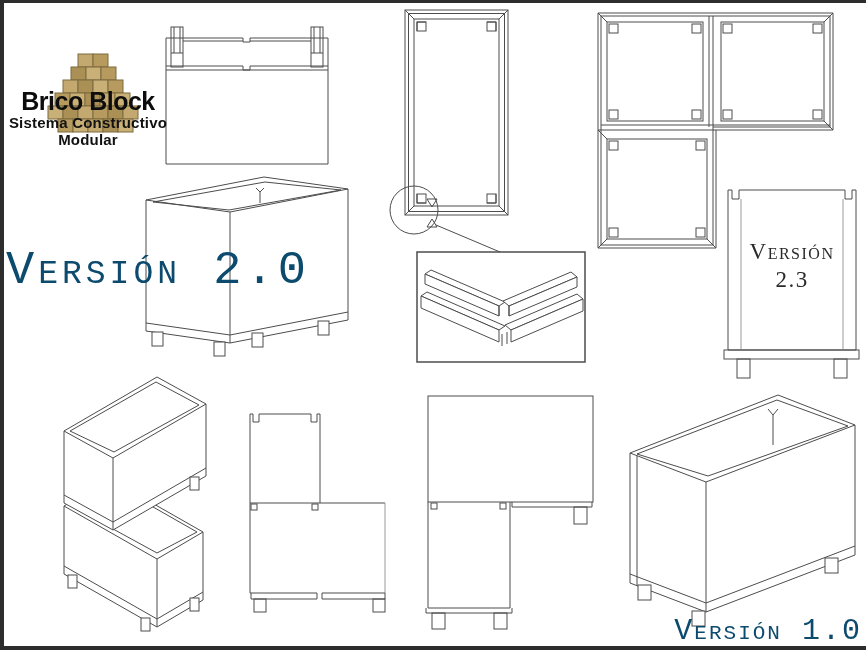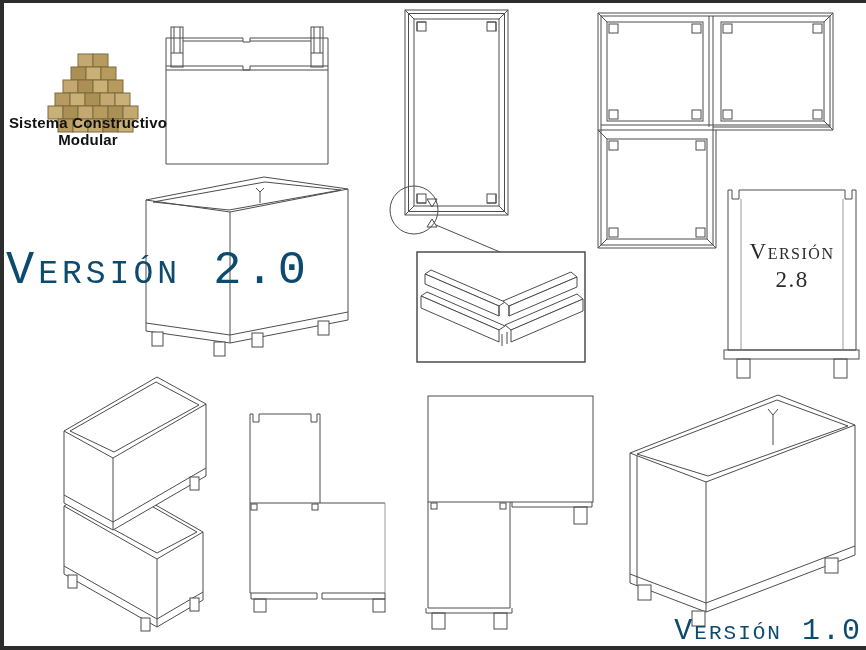--- a/index.html
+++ b/index.html
@@ -213,28 +213,29 @@
         <rect x="49" y="56" width="15" height="13" fill="#b79a5e"></rect>
         <rect x="64" y="56" width="15" height="13" fill="#ab9055"></rect>
         <rect x="79" y="56" width="15" height="13" fill="#c3a96f"></rect>
         <rect x="14" y="69" width="15" height="13" fill="#b79a5e"></rect>
         <rect x="29" y="69" width="15" height="13" fill="#c9b077"></rect>
         <rect x="44" y="69" width="15" height="13" fill="#c3a96f"></rect>
         <rect x="59" y="69" width="15" height="13" fill="#ab9055"></rect>
         <rect x="74" y="69" width="15" height="13" fill="#c9b077"></rect>
       </g>
     </svg>
+    <div class="logo-title">Brico Block</div>
     <div class="logo-subtitle">Sistema Constructivo Modular</div>
   </div>
 
   <div class="version-text version-2">Versión 2.0</div>
 
   <div class="version-15">
     <div>Versión</div>
-    <div>2.8</div>
+    <div>2.3</div>
   </div>
 
   <div class="version-text version-1">Versión 1.0</div>
 
   <div class="edge edge-top"></div>
   <div class="edge edge-left"></div>
   <div class="edge edge-bottom"></div>
 </div>
 
 </body></html>

